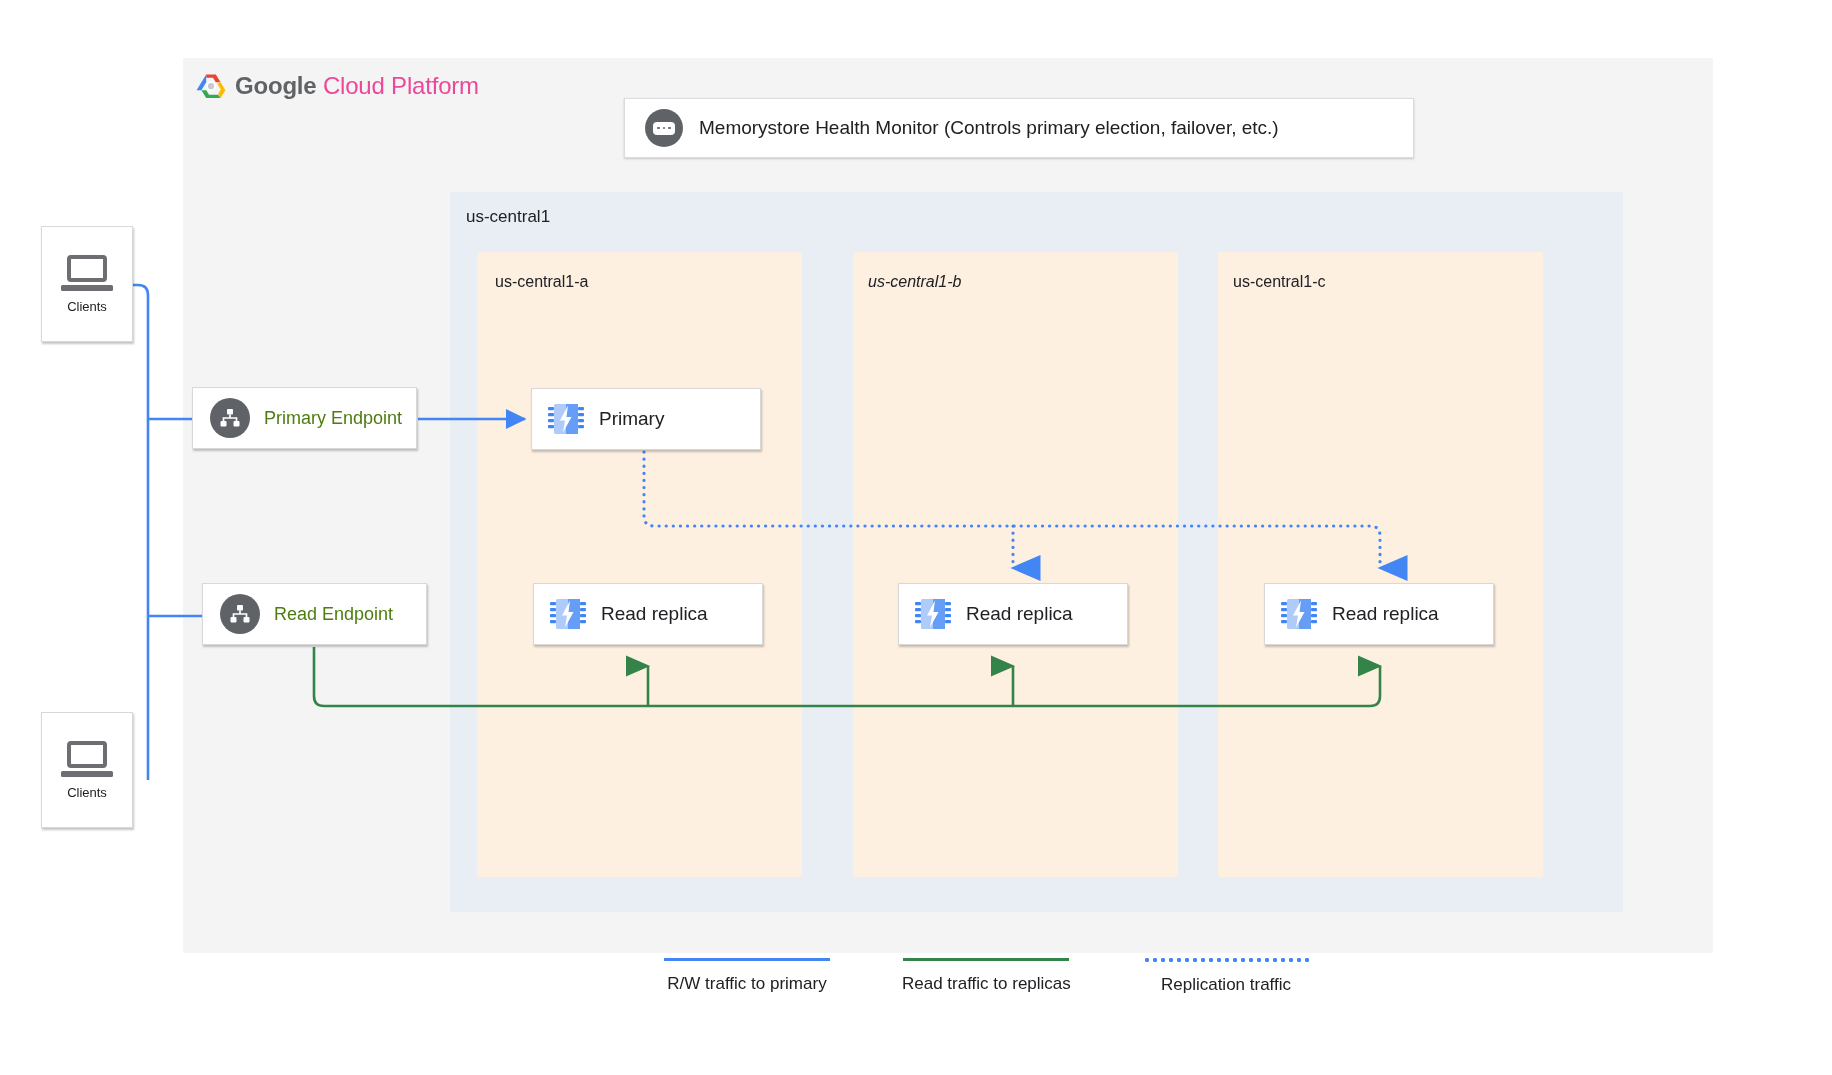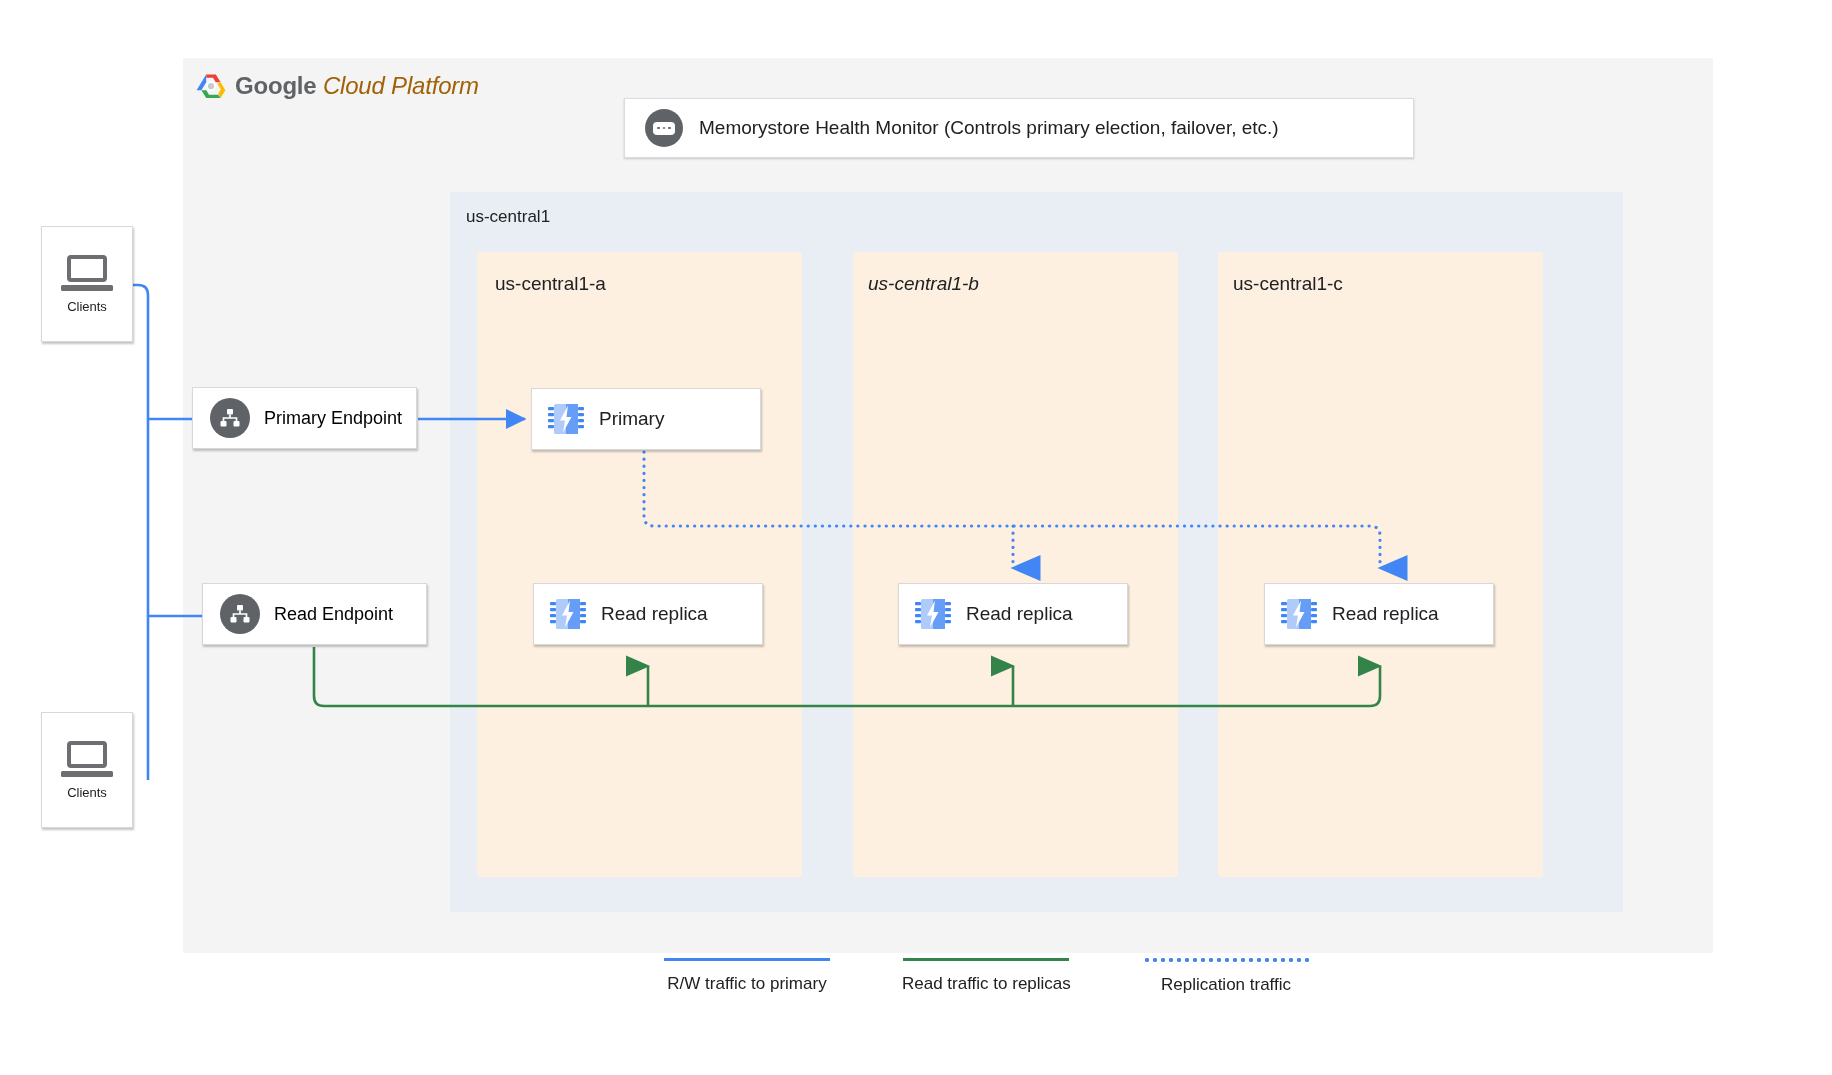--- a/index.html
+++ b/index.html
@@ -39,21 +39,21 @@
     display: flex;
     align-items: center;
     gap: 9px;
   }
   .gcp-logo-text {
     font-size: 24px;
     letter-spacing: -0.2px;
     white-space: nowrap;
   }
   .gcp-logo-text .g-bold { color: #5f6368; font-weight: bold; }
-  .gcp-logo-text .g-light { color: #a16207; font-style: italic; }
+  .gcp-logo-text .g-light { color: #ec4899; }
 
   
   .health-bar {
     position: absolute;
     left: 588px;
     top: 98px;
     width: 790px;
     height: 60px;
     background: #ffffff;
     border: 1px solid #dadce0;
@@ -116,21 +116,21 @@
     height: 625px;
     background: #fdf0e0;
     border-radius: 3px;
   }
   .zone-a { left: 477px; }
   .zone-b { left: 853px; }
   .zone-c { left: 1218px; }
   .zone-label {
     position: absolute;
     top: 273px;
-    font-size: 19px;
+    font-size: 16px;
     color: #202124;
   }
   .zl-a { left: 495px; }
   .zl-b { left: 868px; font-style: italic; }
   .zl-c { left: 1233px; }
 
   
   .card {
     position: absolute;
     background: #ffffff;
@@ -182,21 +182,21 @@
   .ep-read    { left: 202px; top: 583px; width: 225px; }
   .ep-icon {
     width: 40px; height: 40px;
     border-radius: 50%;
     background: #5f6368;
     display: flex;
     align-items: center;
     justify-content: center;
     flex: none;
   }
-  .ep-label { font-size: 18px; color: #000000; white-space: nowrap; }
+  .ep-label { font-size: 18px; color: #4d7c0f; white-space: nowrap; }
 
   
   .node {
     height: 62px;
     padding-left: 14px;
     gap: 13px;
   }
   .node-primary { left: 531px; top: 388px; width: 230px; }
   .node-rep-a   { left: 533px; top: 583px; width: 230px; }
   .node-rep-b   { left: 898px; top: 583px; width: 230px; }

